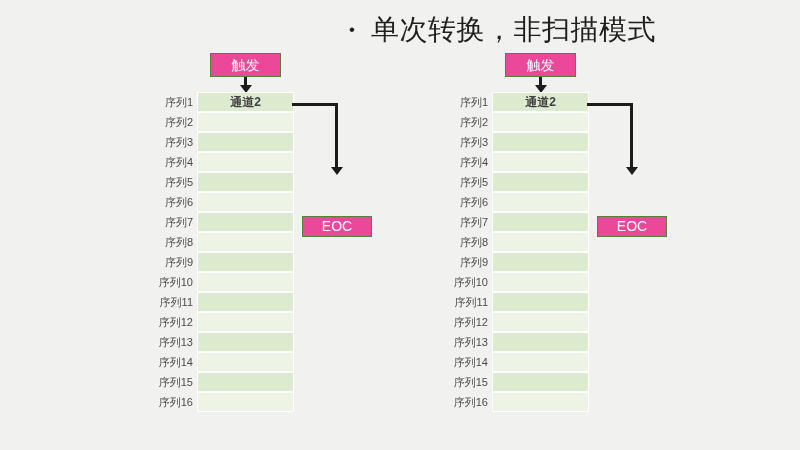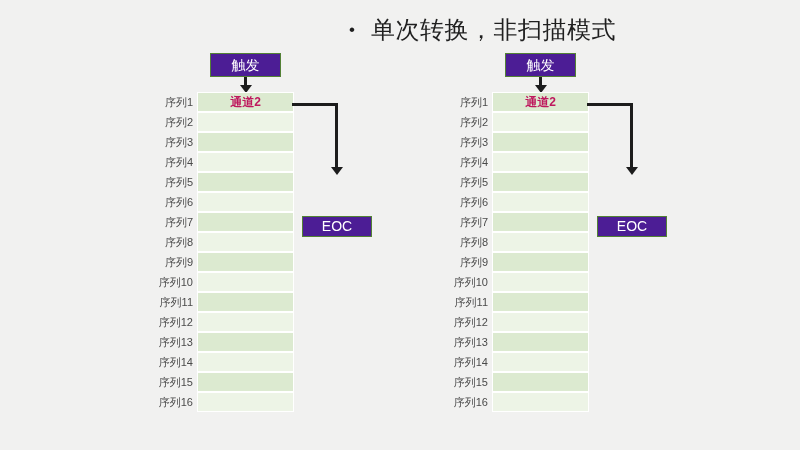--- a/index.html
+++ b/index.html
@@ -9,31 +9,31 @@
     font-family:"Liberation Sans", "DejaVu Sans", sans-serif;
   }
 
   
   .title {
     position:absolute; left:349px; top:16px;
     display:flex; align-items:center; gap:16px;
     color:#1f1f1f;
   }
   .bullet { font-size:17px; line-height:28px; }
-  .title-text { font-size:24px; line-height:28px; letter-spacing:0.5px; }
+  .title-text { font-size:28px; line-height:28px; letter-spacing:0.5px; }
 
   
   .diagram { position:absolute; top:0; width:400px; height:450px; }
   .diagram.left  { left:0; }
   .diagram.right { left:295px; }
 
   
   .box {
     position:absolute; box-sizing:border-box;
-    background:#4c1d95; border:1px solid #538135;
+    background:#ec4899; border:1px solid #538135;
     color:#ffffff; text-align:center; font-size:14px;
   }
   .trigger { left:210px; top:53px;  width:71px; height:24px; line-height:22px; }
   .eoc     { left:302px; top:176px; width:70px; height:21px; line-height:19px;margin-top:40px; }
 
   
   .line { position:absolute; background:#1c1c1c; }
   .trig-v  { left:244px; top:77px;  width:3px;  height:9px; }
   .elbow-h { left:292px; top:103px; width:46px; height:3px; }
   .elbow-v { left:335px; top:103px; width:3px;  height:64px; }
@@ -53,21 +53,21 @@
     background:#ffffff;
   }
   .rows { position:absolute; left:140px; top:93px; }
   .row { display:flex; height:18px; margin-bottom:2px; }
   .row-label {
     width:53px; margin-right:5px; text-align:right;
     font-size:11px; line-height:18px; color:#4a4a4a;
   }
   .row-cell {
     width:95px; height:18px; text-align:center;
-    font-size:12px; font-weight:bold; line-height:18px; color:#be185d;
+    font-size:12px; font-weight:bold; line-height:18px; color:#404040;
   }
   .row:nth-child(odd)  .row-cell { background:#dcead0; }
   .row:nth-child(even) .row-cell { background:#edf4e6; }
 </style>
 </head>
 <body>
 
 <div class="title">
   <span class="bullet">•</span>
   <span class="title-text">单次转换，非扫描模式</span>

